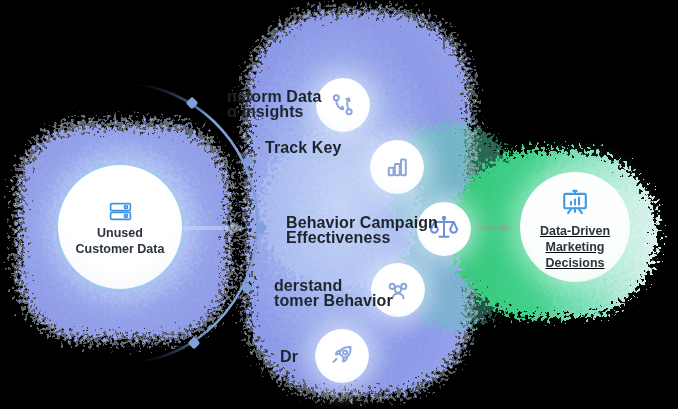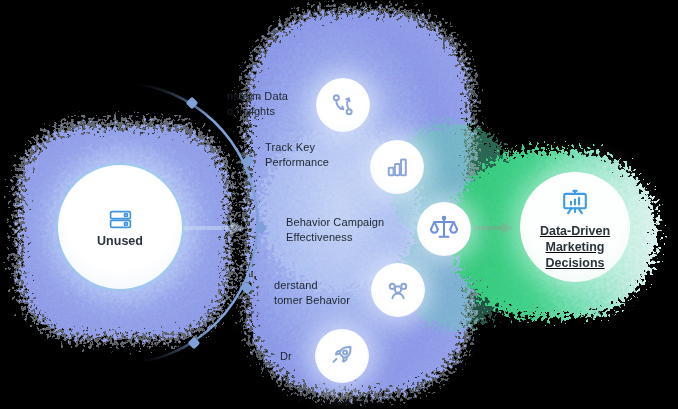--- a/index.html
+++ b/index.html
@@ -1,19 +1,19 @@
 <!DOCTYPE html>
 <html><head>
 <meta charset="utf-8">
 <style>
   html,body{margin:0;padding:0;background:#000;}
   #stage{position:relative;width:678px;height:409px;background:#000;overflow:hidden;
          font-family:"Liberation Sans",sans-serif;}
   #bg{position:absolute;left:0;top:0;}
-  .lbl{position:absolute;font-size:11px;font-weight:normal;color:#1d242b;line-height:15px;letter-spacing:.1px;z-index:3;}
+  .lbl{position:absolute;font-size:16px;font-weight:bold;color:#1d242b;line-height:15px;letter-spacing:.1px;z-index:3;}
   .lbl span{display:block;white-space:nowrap;}
   .circle{position:absolute;border-radius:50%;display:flex;flex-direction:column;
           align-items:center;justify-content:center;z-index:2;}
   .step-circle{width:54px;height:54px;background:radial-gradient(circle at 50% 42%,#ffffff 55%,#f2f6fd 100%);
           box-shadow:0 0 22px 8px rgba(235,244,255,.55);}
   #node-left{left:58px;top:165px;width:124px;height:124px;
           background:radial-gradient(circle at 50% 40%,#ffffff 55%,#edf3fb 100%);
           box-shadow:0 0 0 2px rgba(128,214,226,.4),0 0 26px 10px rgba(190,215,255,.45);}
   #node-right{left:520px;top:172px;width:110px;height:110px;gap:3px;
           background:radial-gradient(circle at 50% 42%,#fdfffe 52%,#ecf8f2 100%);
@@ -110,20 +110,21 @@
 
   <div id="node-left" class="circle">
     <svg class="icon" width="27" height="27" viewBox="0 0 24 24" fill="none" stroke="#3f93e0" stroke-width="1.5" stroke-linecap="round" stroke-linejoin="round">
       <rect x="3.2" y="5" width="17.6" height="6.2" rx="1.3"></rect>
       <rect x="3.2" y="12.8" width="17.6" height="6.2" rx="1.3"></rect>
       <rect x="15.6" y="6.9" width="2.4" height="2.4" rx="0.4"></rect>
       <rect x="15.6" y="14.7" width="2.4" height="2.4" rx="0.4"></rect>
     </svg>
     <div class="node-text">
       <span>Unused</span>
+      <span>Customer Data</span>
     </div>
   </div>
 
   <div class="circle step-circle" style="left:316px;top:78px;">
     <svg class="icon" width="32" height="32" viewBox="0 0 24 24" fill="none" stroke="#8ca6dc" stroke-width="1.5" stroke-linecap="round" stroke-linejoin="round">
       <circle cx="7" cy="6.6" r="1.9"></circle>
       <path d="M7 8.6c0 3.6 1.8 5.7 5 6.4"></path>
       <path d="M10.1 14.9L12.2 15.1L11.6 13.1"></path>
       <circle cx="16.6" cy="17" r="1.9"></circle>
       <path d="M16.6 15.1c-1.8-1.7-2-5.5-.3-7.9"></path>
@@ -184,21 +185,20 @@
       <span>Decisions</span>
     </div>
   </div>
 
   <div class="lbl" style="left:227px;top:89px;">
     <span>nsform Data</span>
     <span>o Insights</span>
   </div>
   <div class="lbl" style="left:265px;top:140px;">
     <span>Track Key</span>
-    <span>Performance</span>
   </div>
   <div class="lbl" style="left:286px;top:215px;">
     <span>Behavior Campaign</span>
     <span>Effectiveness</span>
   </div>
   <div class="lbl" style="left:274px;top:278px;">
     <span>derstand</span>
     <span>tomer Behavior</span>
   </div>
   <div class="lbl" style="left:280px;top:349px;">

